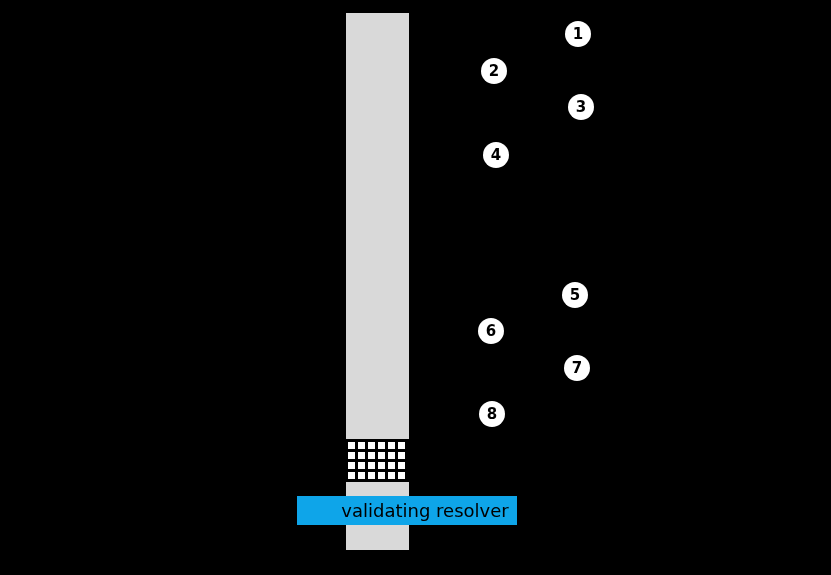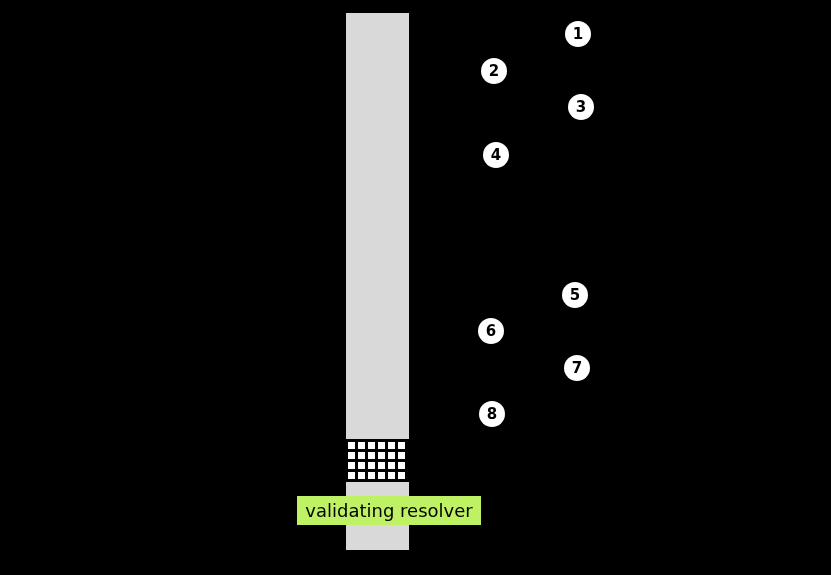--- a/index.html
+++ b/index.html
@@ -53,26 +53,27 @@
     line-height: 26px;
     text-align: center;
   }
   
   .resolver-label {
     position: absolute;
     left: 297px;
     top: 496px;
     width: 184px;
     height: 29px;
-    background: #bef264;
+    background: #0ea5e9;
     color: #000000;
     font-size: 18px;
     line-height: 29px;
     text-align: center;
     white-space: nowrap;
+    padding-left: 36px;
   }
 </style>
 </head>
 <body>
 
 <div class="canvas">
 
   <div class="lifeline"></div>
 
   <div class="firewall-grid"></div>

